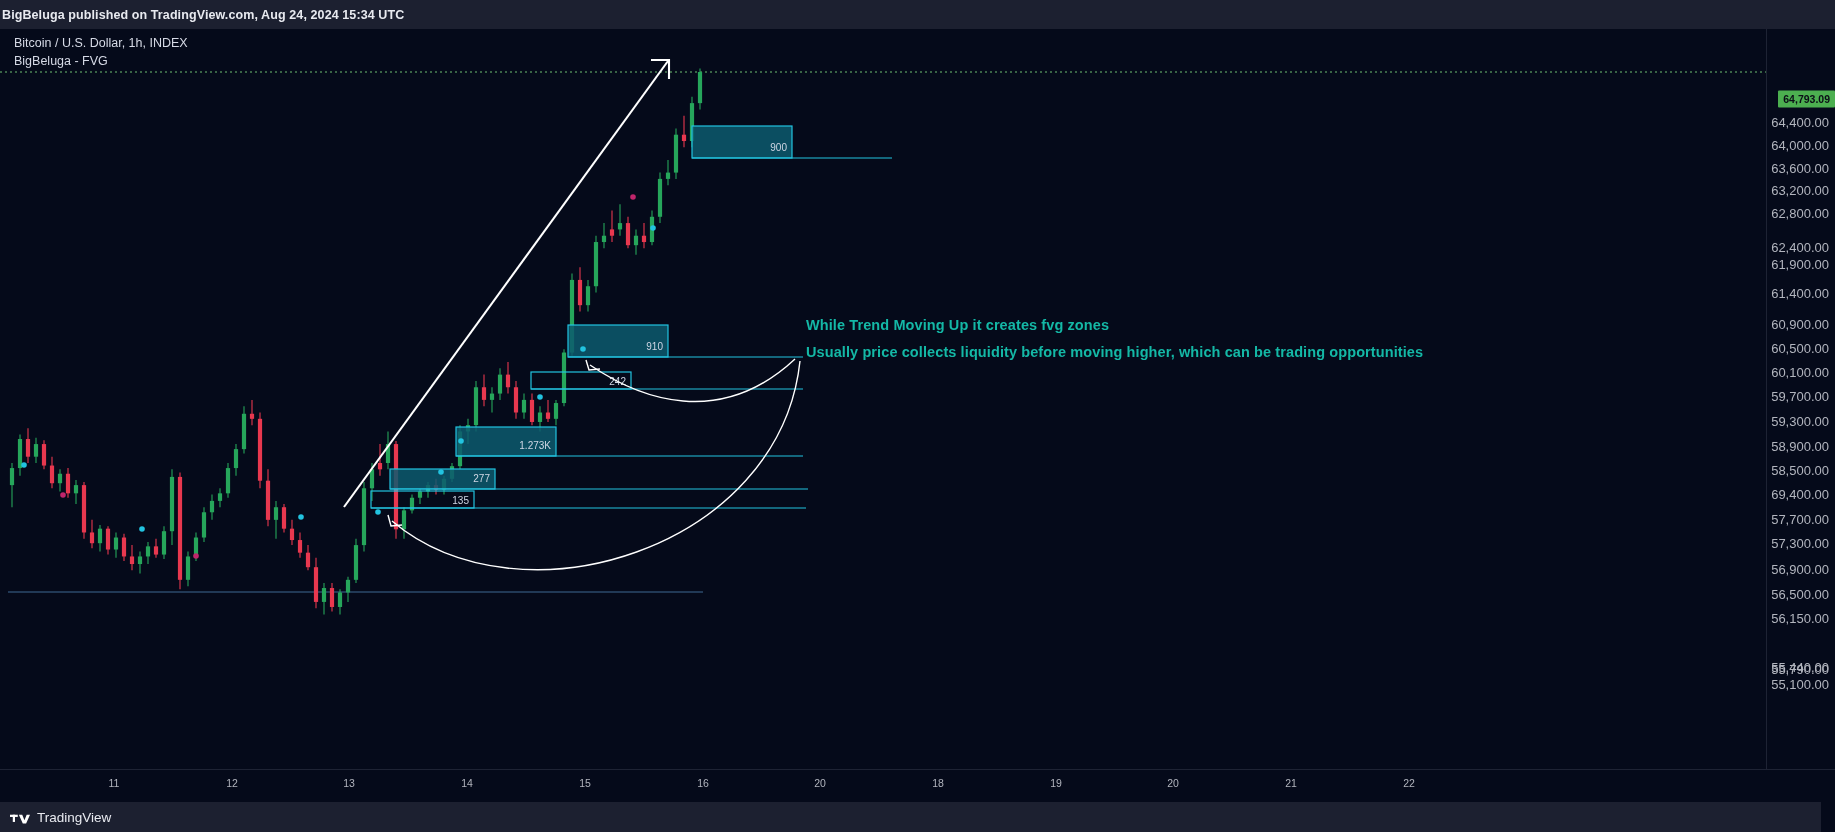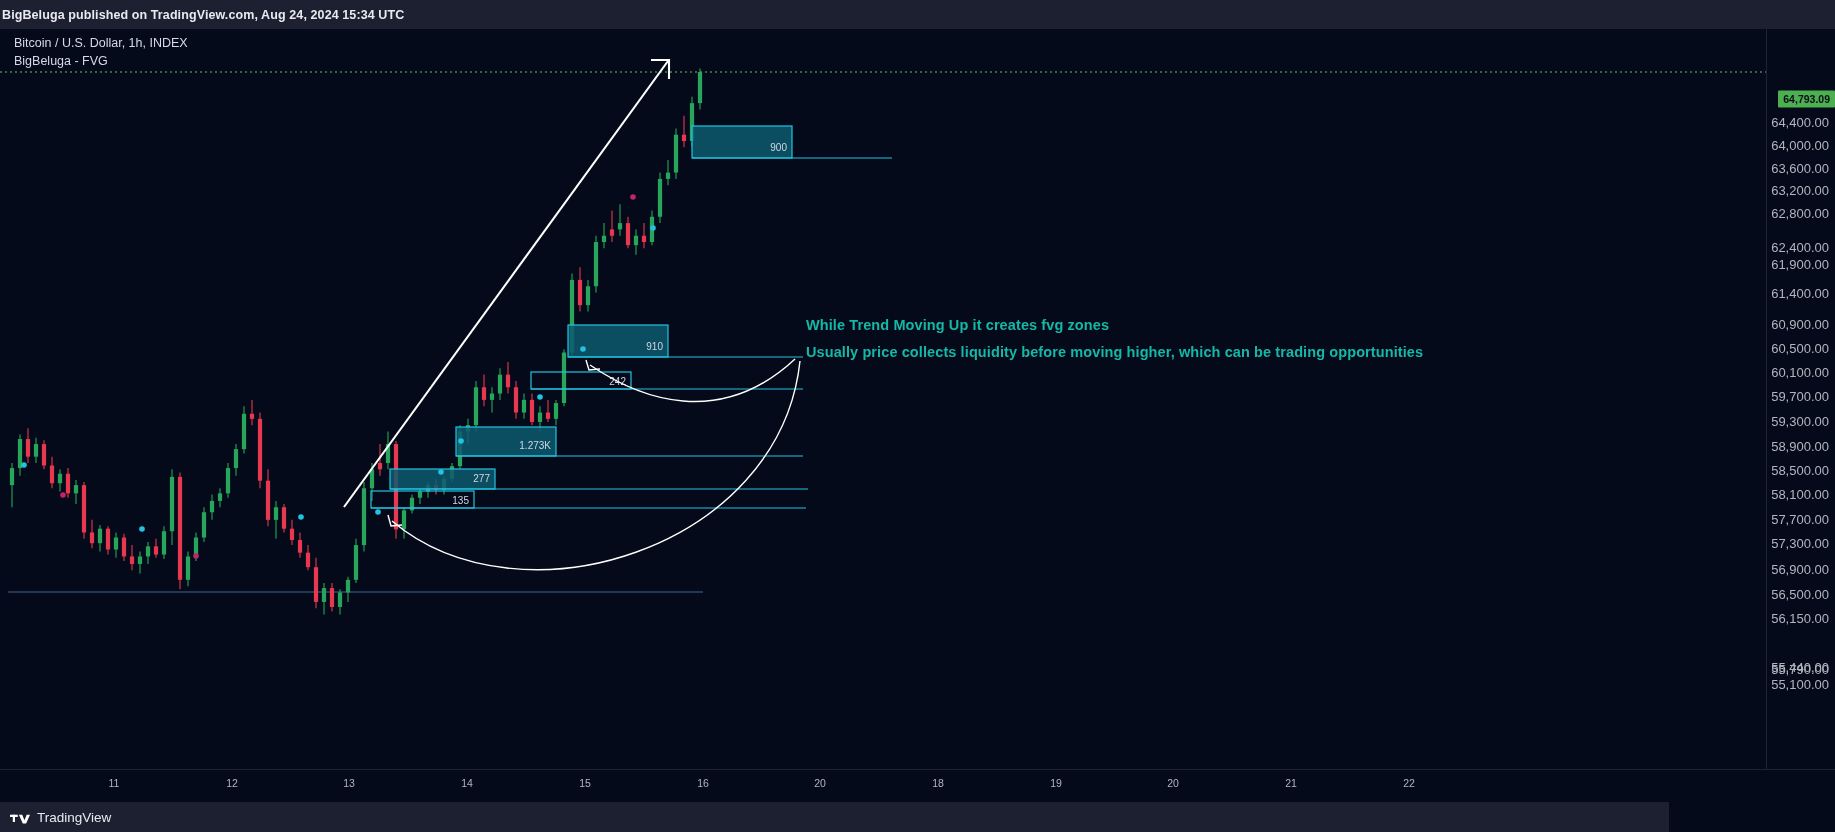--- a/index.html
+++ b/index.html
@@ -75,21 +75,21 @@
     z-index:30;
   }
   .time-tick {
     position:absolute; top:7px;
     color:#b2b5be; font-size:10.5px;
     transform:translateX(-50%);
   }
 
   
   .statusbar {
-    position:absolute; left:0; bottom:0; width:1669px; height:30px;
+    position:absolute; left:0; bottom:0; width:1821px; height:30px;
     background:#1c2030;
     display:flex; align-items:center; padding-left:10px;
     z-index:40;
   }
   .tv-logo { display:flex; align-items:center; gap:7px; }
   .tv-logo .txt { color:#e8eaf0; font-size:13.5px; }
 
   
   .annot {
     position:absolute; color:#14b8a6;
@@ -348,21 +348,21 @@
       <div class="price-tick" style="top: 194px; margin-top: 24px;">62,400.00</div>
       <div class="price-tick" style="top: 235px;">61,900.00</div>
       <div class="price-tick" style="top: 264px;">61,400.00</div>
       <div class="price-tick" style="top: 295px;">60,900.00</div>
       <div class="price-tick" style="top: 319px;">60,500.00</div>
       <div class="price-tick" style="top: 343px; margin-left: 48px;">60,100.00</div>
       <div class="price-tick" style="top: 367px;">59,700.00</div>
       <div class="price-tick" style="top: 392px;">59,300.00</div>
       <div class="price-tick" style="top: 417px;">58,900.00</div>
       <div class="price-tick" style="top: 441px;">58,500.00</div>
-      <div class="price-tick" style="top: 465px;">58,100.00</div>
+      <div class="price-tick" style="top: 465px;">69,400.00</div>
       <div class="price-tick" style="top: 490px;">57,700.00</div>
       <div class="price-tick" style="top: 514px;">57,300.00</div>
       <div class="price-tick" style="top: 540px;">56,900.00</div>
       <div class="price-tick" style="top: 565px;">56,500.00</div>
       <div class="price-tick" style="top: 589px;">56,150.00</div>
       <div class="price-tick" style="top: 640px;">55,790.00</div>
       <div class="price-tick" style="top: 638px;">55,440.00</div>
       <div class="price-tick" style="top: 655px;">55,100.00</div>
       <div class="cur-price" style="top: 30px; background: rgb(76, 175, 80); margin-top: 40px;">64,793.09</div>
     </div>

